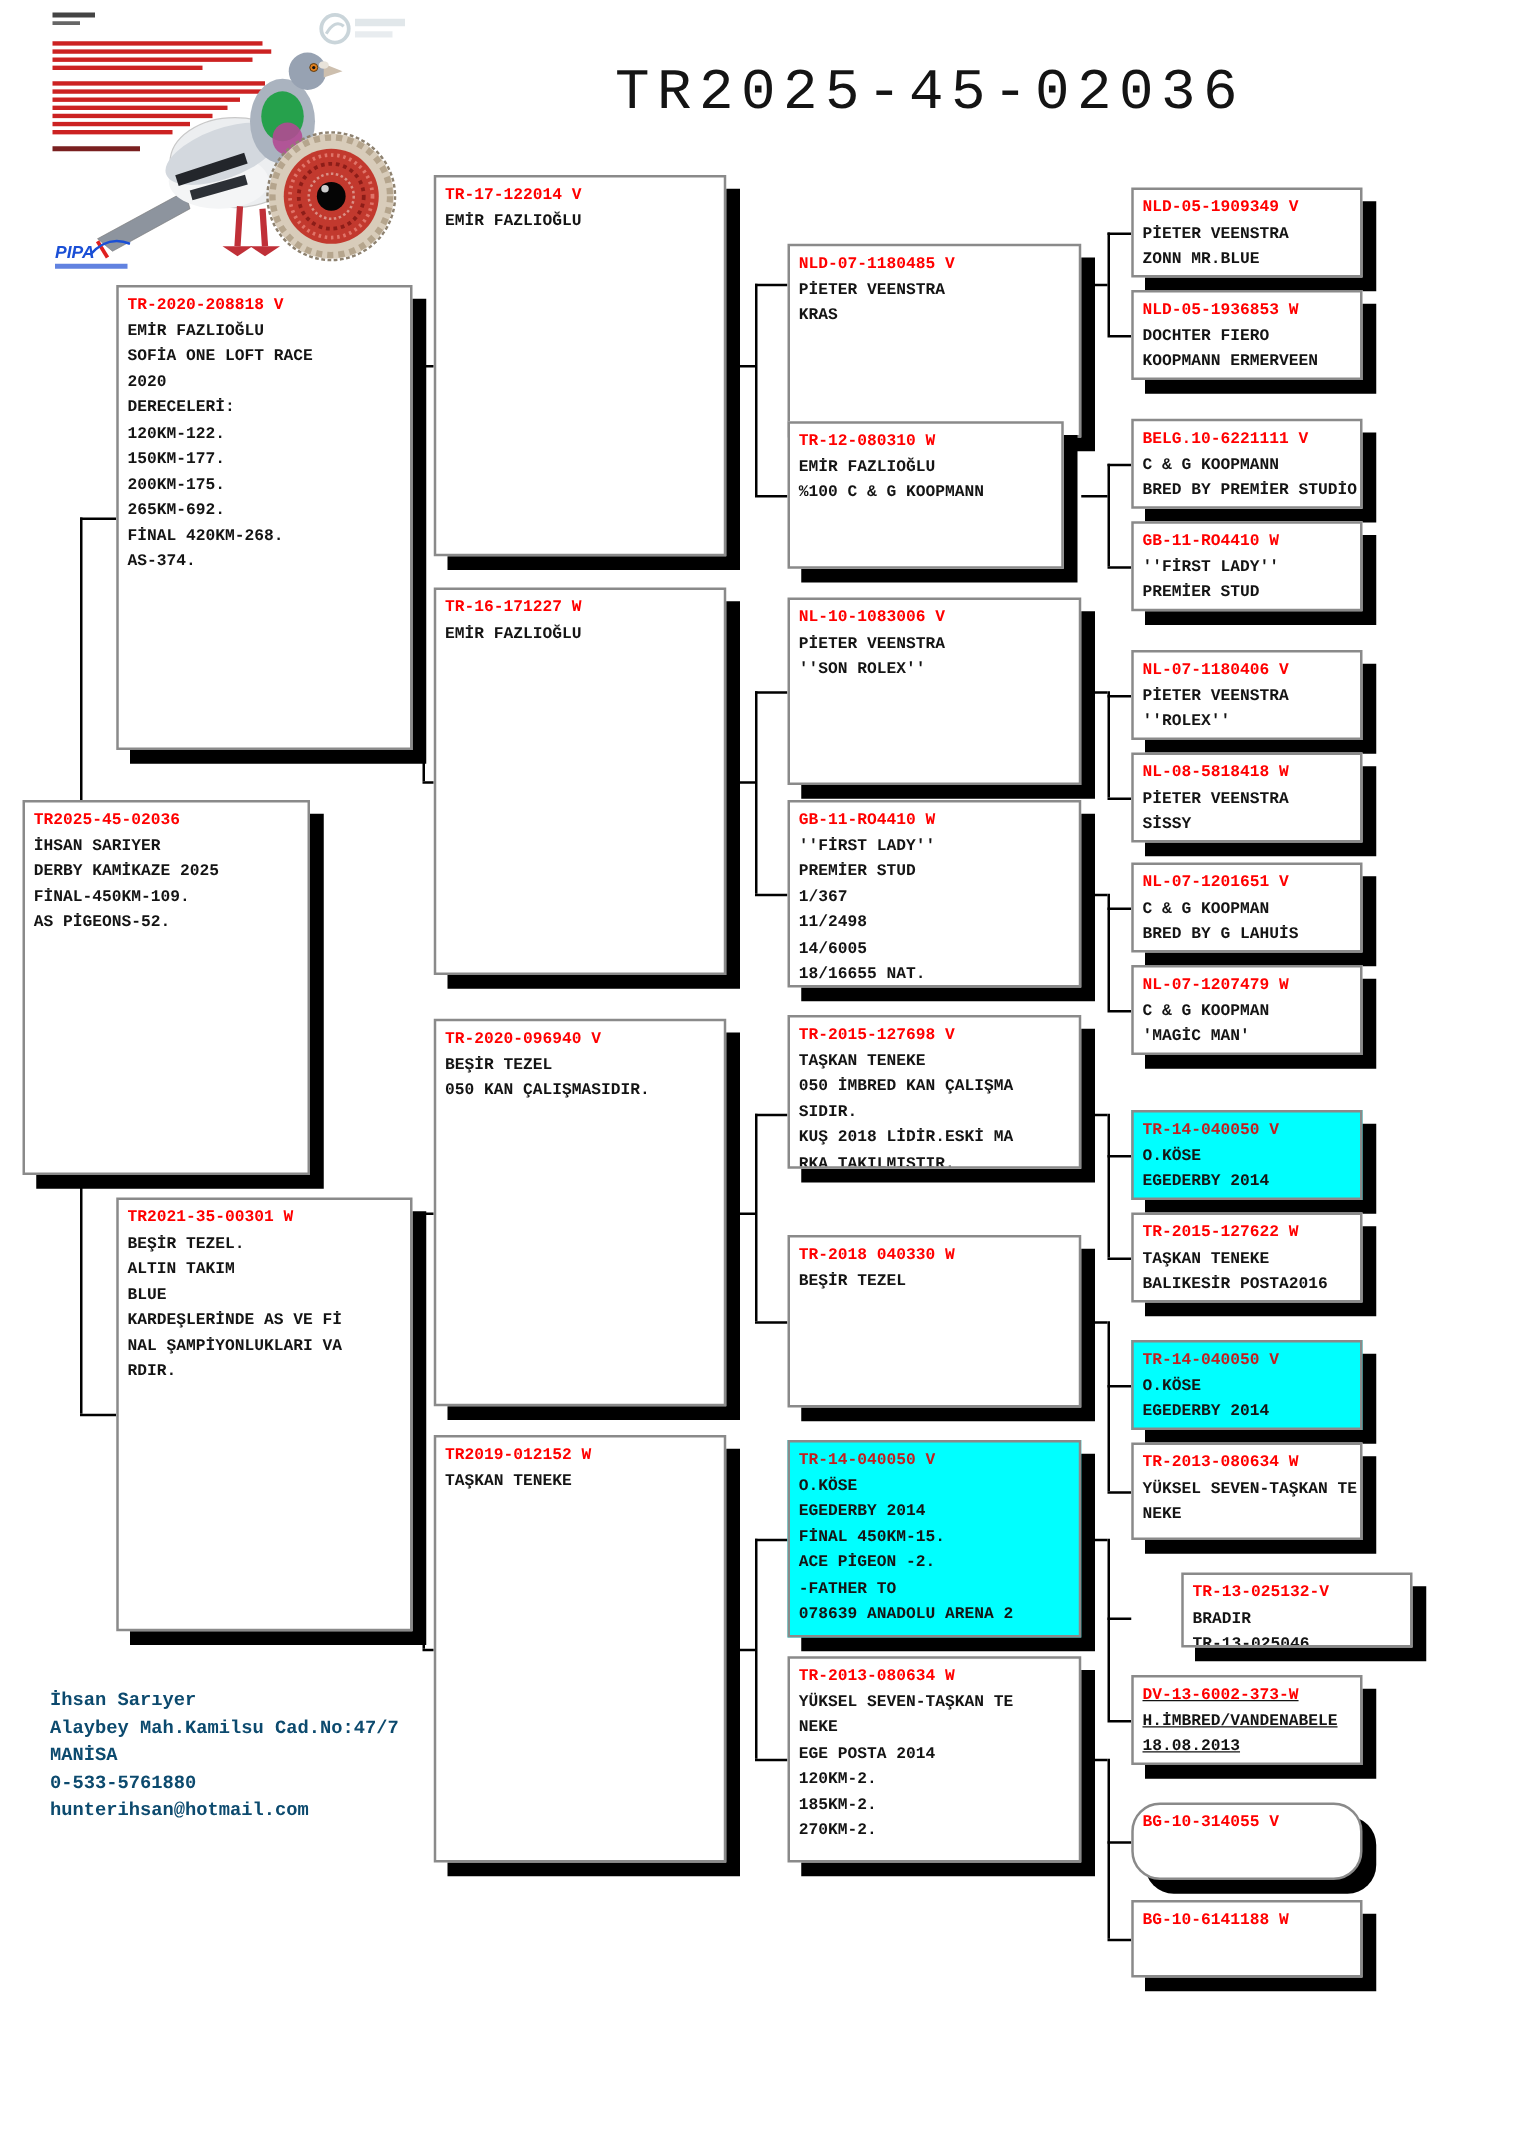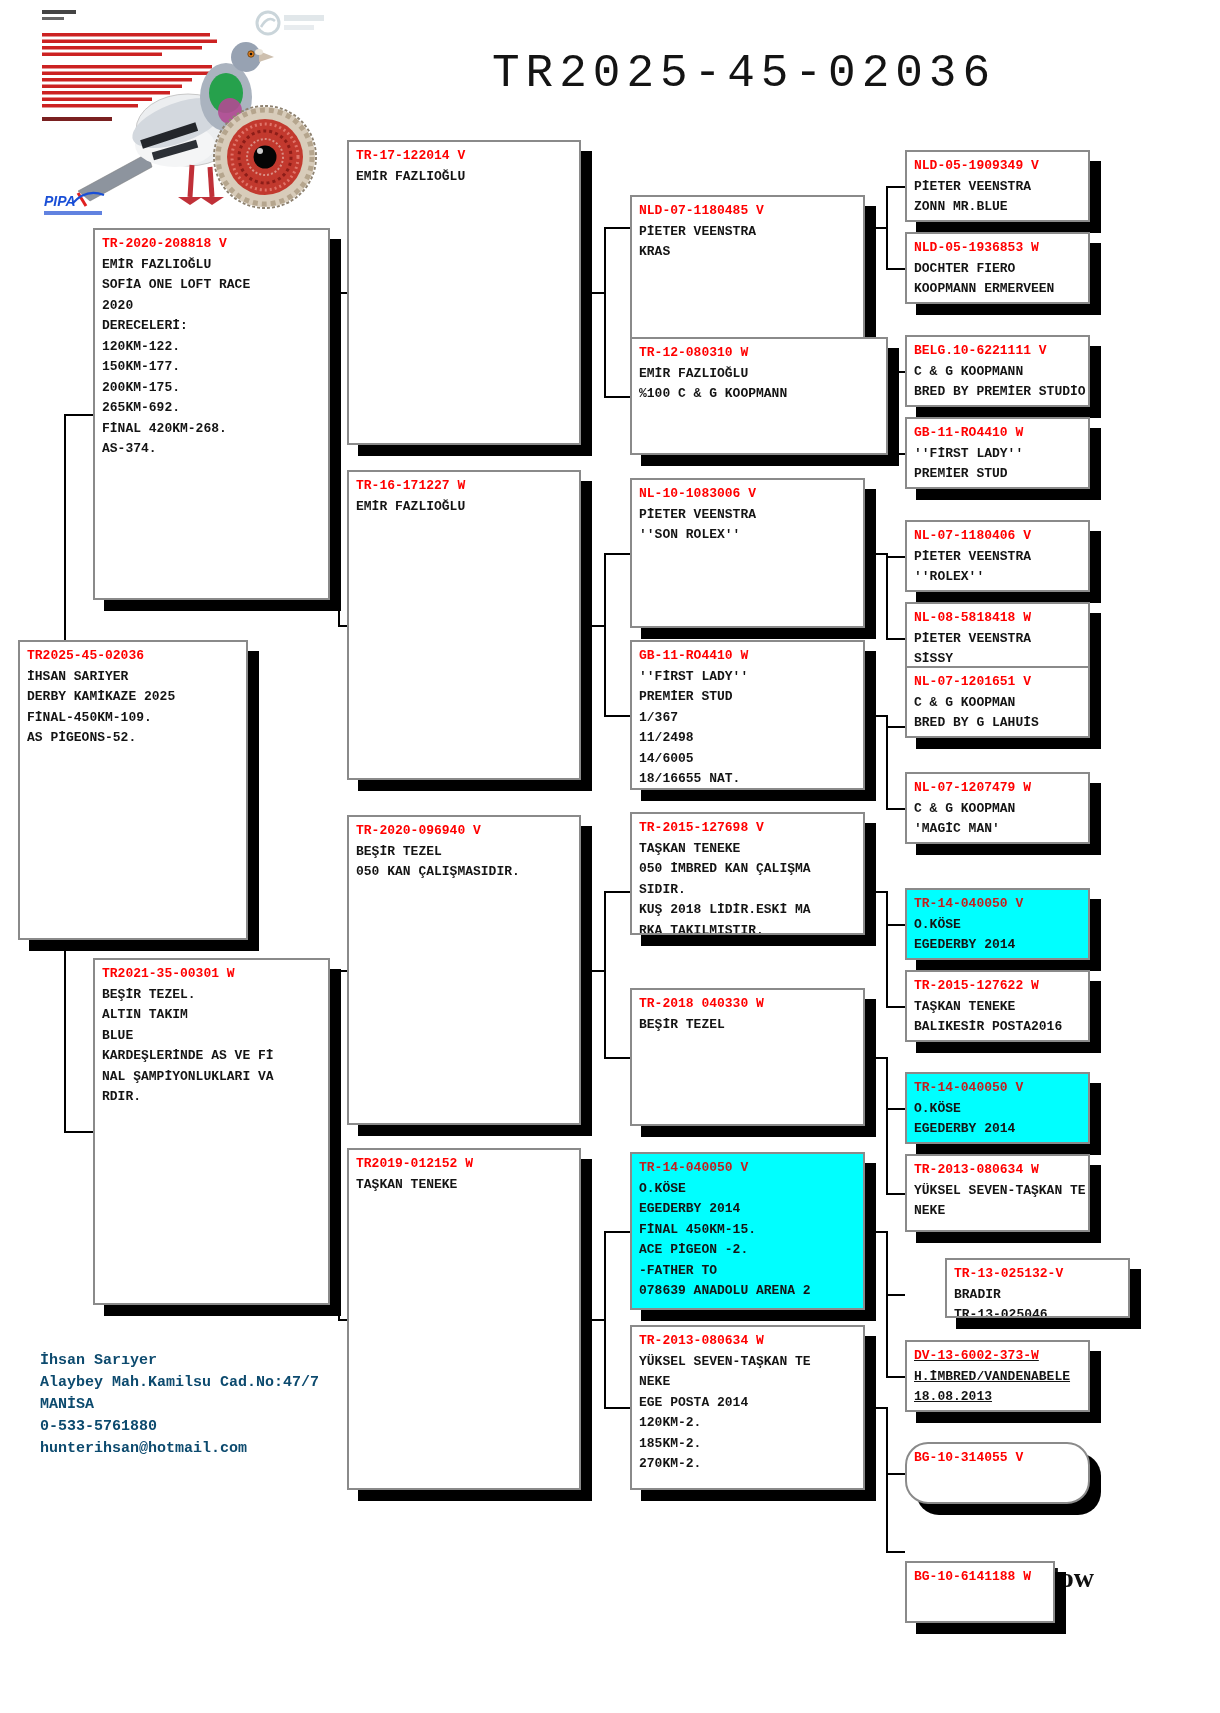--- a/index.html
+++ b/index.html
@@ -154,43 +154,43 @@
       <div class="seg" style="left: 64px; top: 414px; width: 29px; height: 2px;"></div>
       <div class="seg" style="left: 64px; top: 1131px; width: 29px; height: 2px;"></div>
       <div class="box" style="left: 18px; top: 640px; width: 230px; height: 300px;"><div class="ring">TR2025-45-02036</div><div>İHSAN SARIYER</div><div>DERBY KAMİKAZE 2025</div><div>FİNAL-450KM-109.</div><div>AS PİGEONS-52.</div></div>
       <div class="box" style="left: 93px; top: 228px; width: 237px; height: 372px;"><div class="ring">TR-2020-208818 V</div><div>EMİR FAZLIOĞLU</div><div>SOFİA ONE LOFT RACE</div><div>2020</div><div>DERECELERİ:</div><div>120KM-122.</div><div>150KM-177.</div><div>200KM-175.</div><div>265KM-692.</div><div>FİNAL 420KM-268.</div><div>AS-374.</div></div>
       <div class="box" style="left: 93px; top: 958px; width: 237px; height: 347px;"><div class="ring">TR2021-35-00301 W</div><div>BEŞİR TEZEL.</div><div>ALTIN TAKIM</div><div>BLUE</div><div>KARDEŞLERİNDE AS VE Fİ</div><div>NAL ŞAMPİYONLUKLARI VA</div><div>RDIR.</div></div>
       <div class="box" style="left: 347px; top: 140px; width: 234px; height: 305px;"><div class="ring">TR-17-122014 V</div><div>EMİR FAZLIOĞLU</div></div>
       <div class="box" style="left: 347px; top: 470px; width: 234px; height: 310px;"><div class="ring">TR-16-171227 W</div><div>EMİR FAZLIOĞLU</div></div>
       <div class="box" style="left: 347px; top: 815px; width: 234px; height: 310px;"><div class="ring">TR-2020-096940 V</div><div>BEŞİR TEZEL</div><div>050 KAN ÇALIŞMASIDIR.</div></div>
       <div class="box" style="left: 347px; top: 1148px; width: 234px; height: 342px;"><div class="ring">TR2019-012152 W</div><div>TAŞKAN TENEKE</div></div>
       <div class="box" style="left: 630px; top: 150px; width: 235px; height: 155px; margin-top: 45px;"><div class="ring">NLD-07-1180485 V</div><div>PİETER VEENSTRA</div><div>KRAS</div></div>
-      <div class="box" style="left: 630px; top: 337px; width: 258px; height: 118px;"><div class="ring">TR-12-080310 W</div><div>EMİR FAZLIOĞLU</div><div>%100 C &amp; G KOOPMANN</div></div>
+      <div class="box" style="left: 630px; top: 337px; width: 221px; height: 118px;"><div class="ring">TR-12-080310 W</div><div>EMİR FAZLIOĞLU</div><div>%100 C &amp; G KOOPMANN</div></div>
       <div class="box" style="left: 630px; top: 478px; width: 235px; height: 150px;"><div class="ring">NL-10-1083006 V</div><div>PİETER VEENSTRA</div><div>''SON ROLEX''</div></div>
       <div class="box" style="left: 630px; top: 640px; width: 235px; height: 150px;"><div class="ring">GB-11-RO4410 W</div><div>''FİRST LADY''</div><div>PREMİER STUD</div><div>1/367</div><div>11/2498</div><div>14/6005</div><div>18/16655 NAT.</div></div>
       <div class="box" style="left: 630px; top: 812px; width: 235px; height: 123px;"><div class="ring">TR-2015-127698 V</div><div>TAŞKAN TENEKE</div><div>050 İMBRED KAN ÇALIŞMA</div><div>SIDIR.</div><div>KUŞ 2018 LİDİR.ESKİ MA</div><div>RKA TAKILMIŞTIR.</div></div>
       <div class="box" style="left: 630px; top: 988px; width: 235px; height: 138px;"><div class="ring">TR-2018 040330 W</div><div>BEŞİR TEZEL</div></div>
       <div class="box hl" style="left: 630px; top: 1152px; width: 235px; height: 158px;"><div class="ring">TR-14-040050 V</div><div>O.KÖSE</div><div>EGEDERBY 2014</div><div>FİNAL 450KM-15.</div><div>ACE PİGEON -2.</div><div>-FATHER TO</div><div>078639 ANADOLU ARENA 2</div></div>
       <div class="box" style="left: 630px; top: 1325px; width: 235px; height: 165px;"><div class="ring">TR-2013-080634 W</div><div>YÜKSEL SEVEN-TAŞKAN TE</div><div>NEKE</div><div>EGE POSTA 2014</div><div>120KM-2.</div><div>185KM-2.</div><div>270KM-2.</div></div>
       <div class="box" style="left: 905px; top: 150px; width: 185px; height: 72px;"><div class="ring">NLD-05-1909349 V</div><div>PİETER VEENSTRA</div><div>ZONN MR.BLUE</div></div>
       <div class="box" style="left: 905px; top: 232px; width: 185px; height: 72px;"><div class="ring">NLD-05-1936853 W</div><div>DOCHTER FIERO</div><div>KOOPMANN ERMERVEEN</div></div>
       <div class="box" style="left: 905px; top: 335px; width: 185px; height: 72px;"><div class="ring">BELG.10-6221111 V</div><div>C &amp; G KOOPMANN</div><div>BRED BY PREMİER STUDİO</div></div>
       <div class="box" style="left: 905px; top: 417px; width: 185px; height: 72px;"><div class="ring">GB-11-RO4410 W</div><div>''FİRST LADY''</div><div>PREMİER STUD</div></div>
       <div class="box" style="left: 905px; top: 520px; width: 185px; height: 72px;"><div class="ring">NL-07-1180406 V</div><div>PİETER VEENSTRA</div><div>''ROLEX''</div></div>
       <div class="box" style="left: 905px; top: 602px; width: 185px; height: 72px;"><div class="ring">NL-08-5818418 W</div><div>PİETER VEENSTRA</div><div>SİSSY</div></div>
-      <div class="box" style="left: 905px; top: 666px; width: 185px; height: 72px;"><div class="ring">NL-07-1201651 V</div><div>C &amp; G KOOPMAN</div><div>BRED BY G LAHUİS</div></div>
+      <div class="box" style="left: 905px; top: 690px; width: 185px; height: 72px;"><div class="ring">NL-07-1201651 V</div><div>C &amp; G KOOPMAN</div><div>BRED BY G LAHUİS</div></div>
       <div class="box" style="left: 905px; top: 772px; width: 185px; height: 72px;"><div class="ring">NL-07-1207479 W</div><div>C &amp; G KOOPMAN</div><div>'MAGİC MAN'</div></div>
       <div class="box hl" style="left: 905px; top: 888px; width: 185px; height: 72px;"><div class="ring">TR-14-040050 V</div><div>O.KÖSE</div><div>EGEDERBY 2014</div></div>
       <div class="box" style="left: 905px; top: 970px; width: 185px; height: 72px;"><div class="ring">TR-2015-127622 W</div><div>TAŞKAN TENEKE</div><div>BALIKESİR POSTA2016</div></div>
       <div class="box hl" style="left: 905px; top: 1072px; width: 185px; height: 72px;"><div class="ring">TR-14-040050 V</div><div>O.KÖSE</div><div>EGEDERBY 2014</div></div>
       <div class="box" style="left: 905px; top: 1154px; width: 185px; height: 78px;"><div class="ring">TR-2013-080634 W</div><div>YÜKSEL SEVEN-TAŞKAN TE</div><div>NEKE</div></div>
       <div class="box" style="left: 945px; top: 1258px; width: 185px; height: 60px;"><div class="ring">TR-13-025132-V</div><div>BRADIR</div><div>TR-13-025046</div></div>
       <div class="box" style="left: 905px; top: 1340px; width: 185px; height: 72px; text-decoration: underline;"><div class="ring">DV-13-6002-373-W</div><div>H.İMBRED/VANDENABELE</div><div>18.08.2013</div></div>
       <div class="box" style="left: 905px; top: 1442px; width: 185px; height: 62px; border-radius: 23px;"><div class="ring">BG-10-314055 V</div></div>
-      <div class="box" style="left: 905px; top: 1561px; width: 150px; height: 62px;"><div class="ring">BG-10-6141188 W</div></div>
+      <div class="box" style="left: 905px; top: 1520px; width: 185px; height: 62px;"><div class="ring">BG-10-6141188 W</div></div>
     </div>
 
   <div class="contact">
     <div>İhsan Sarıyer</div>
     <div>Alaybey Mah.Kamilsu Cad.No:47/7</div>
     <div>MANİSA</div>
     <div>0-533-5761880</div>
     <div>hunterihsan@hotmail.com</div>
   </div>
 

